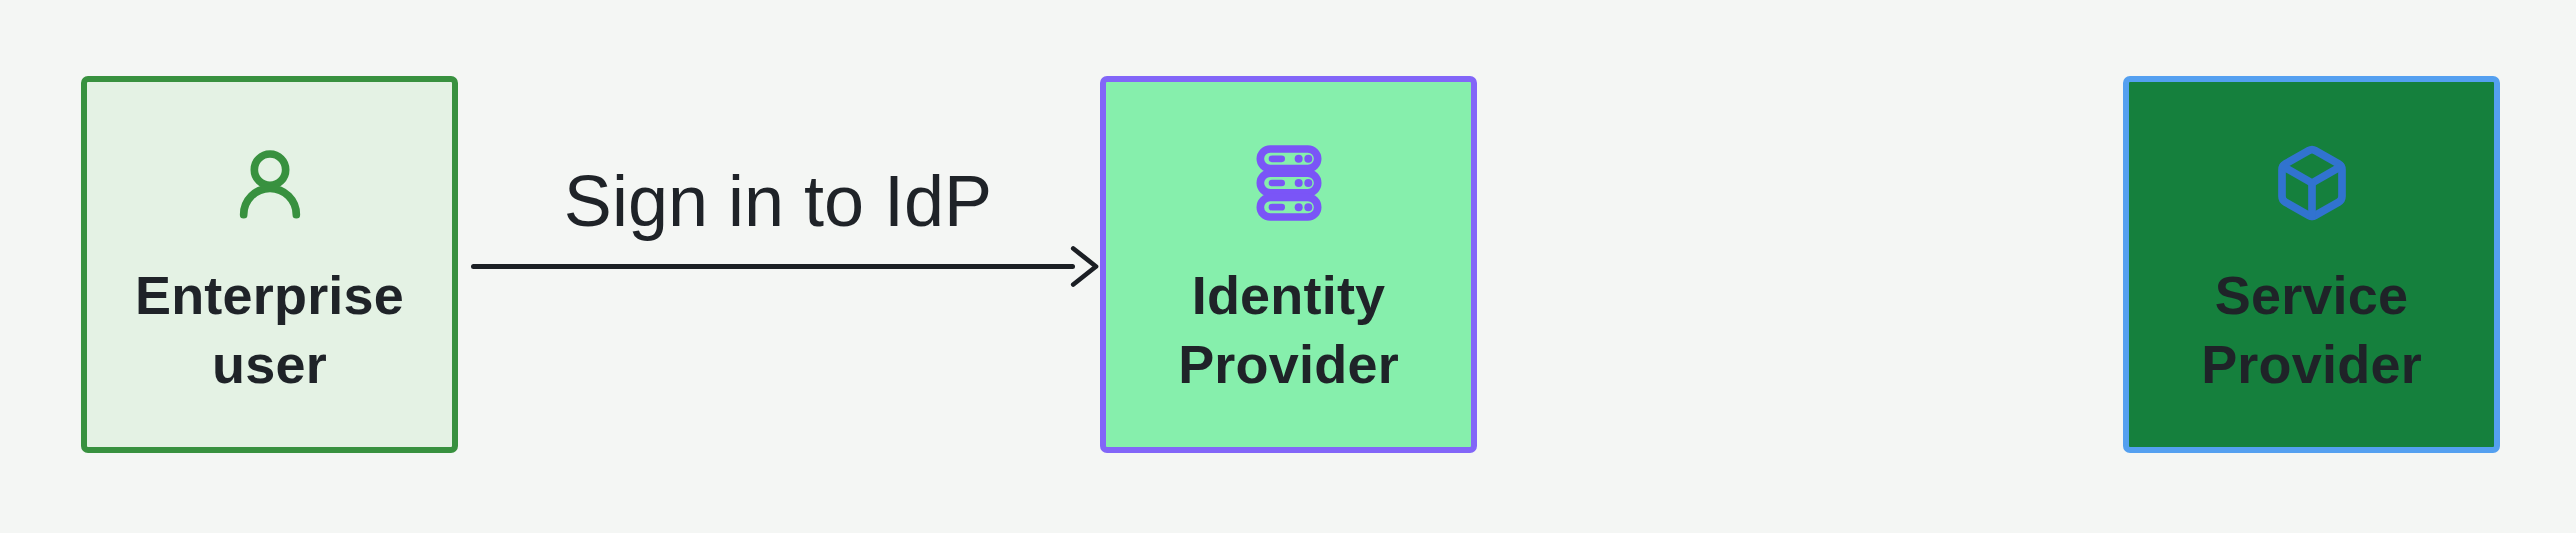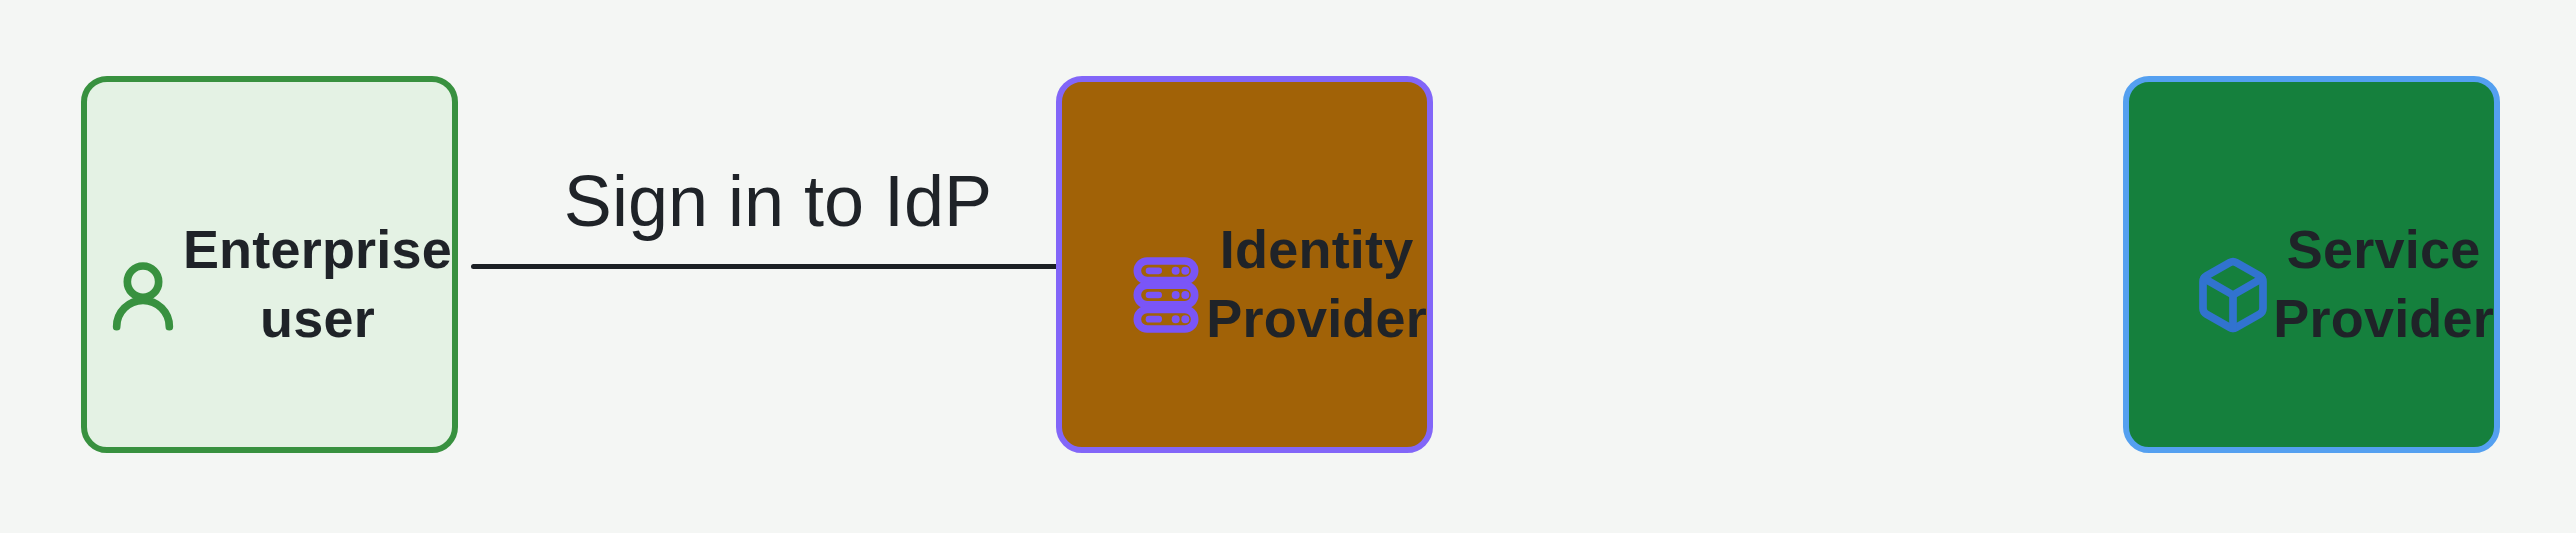--- a/index.html
+++ b/index.html
@@ -15,29 +15,28 @@
     overflow: hidden;
   }
 
   
   .node {
     position: absolute;
     top: 76px;
     width: 377px;
     height: 377px;
     box-sizing: border-box;
-    border-radius: 26px;
+    border-radius: 7px;
     border: 6.7px solid;
     display: flex;
-    flex-direction: row;
+    flex-direction: column;
     align-items: center;
-    justify-content: flex-end;
   }
   .node-user    { left: 81px;   background: #e4f2e4; border-color: #38913f; }
-  .node-idp     { left: 1056px; background: #a16207; border-color: #8266f8; }
+  .node-idp     { left: 1100px; background: #86efac; border-color: #8266f8; }
   .node-sp      { left: 2123px; background: #15803d; border-color: #54a0f0; }
 
   .node .icon-wrap {
     margin-top: 61px;
     width: 80px;
     height: 80px;
     display: flex;
     align-items: center;
     justify-content: center;
   }

